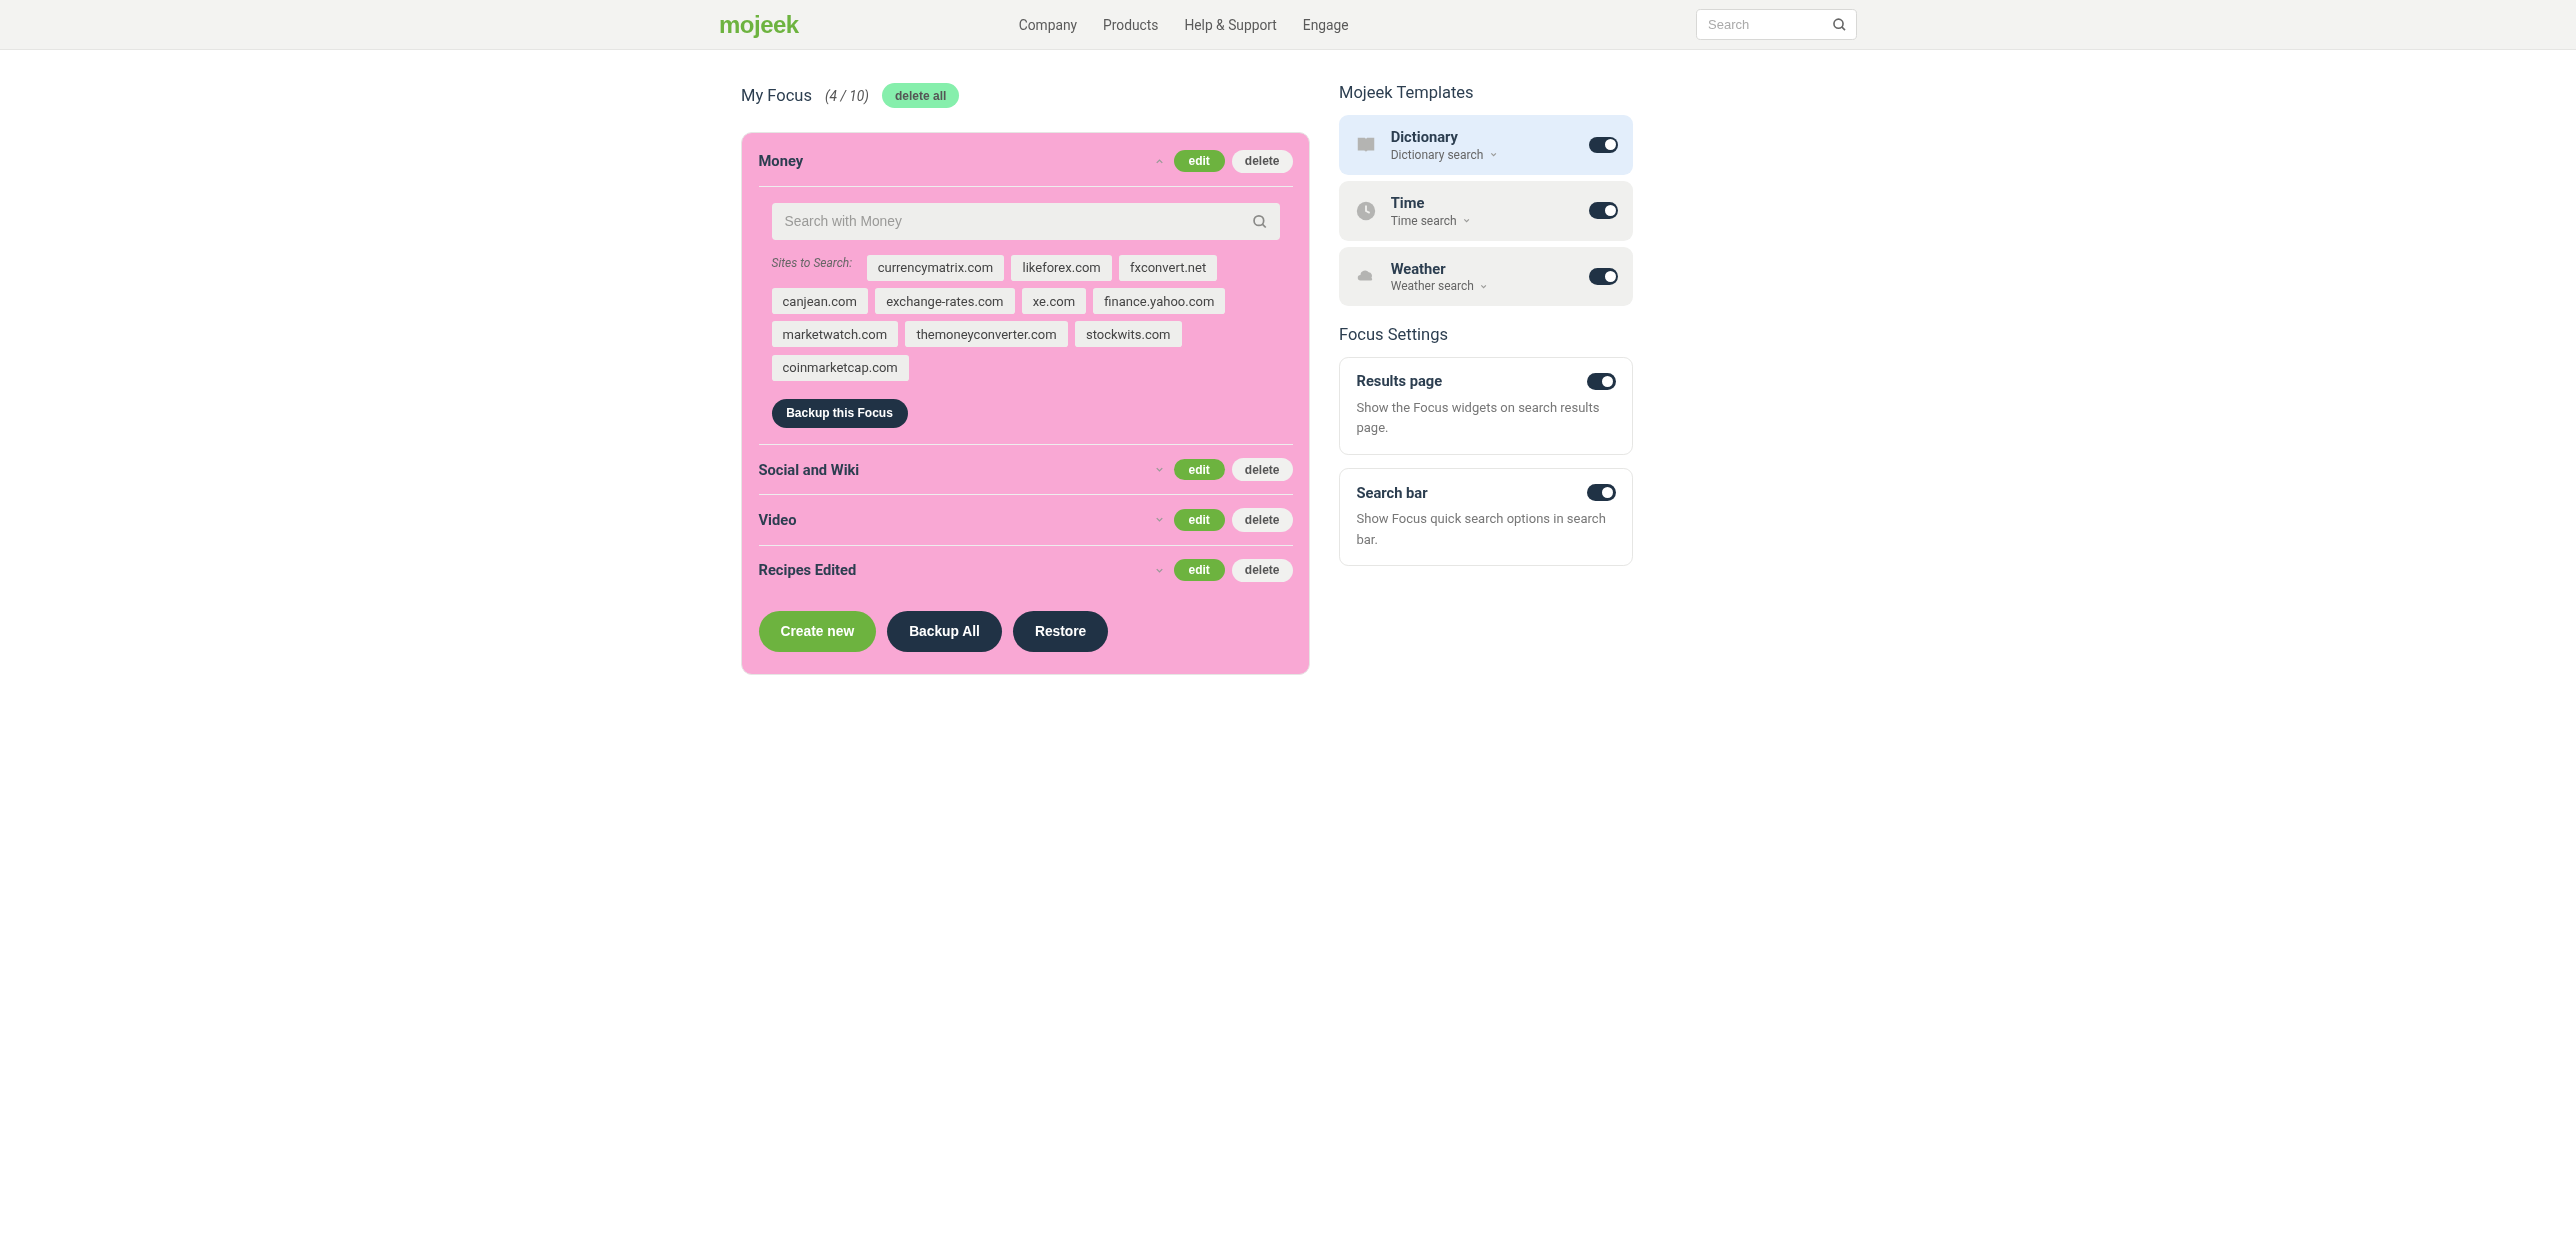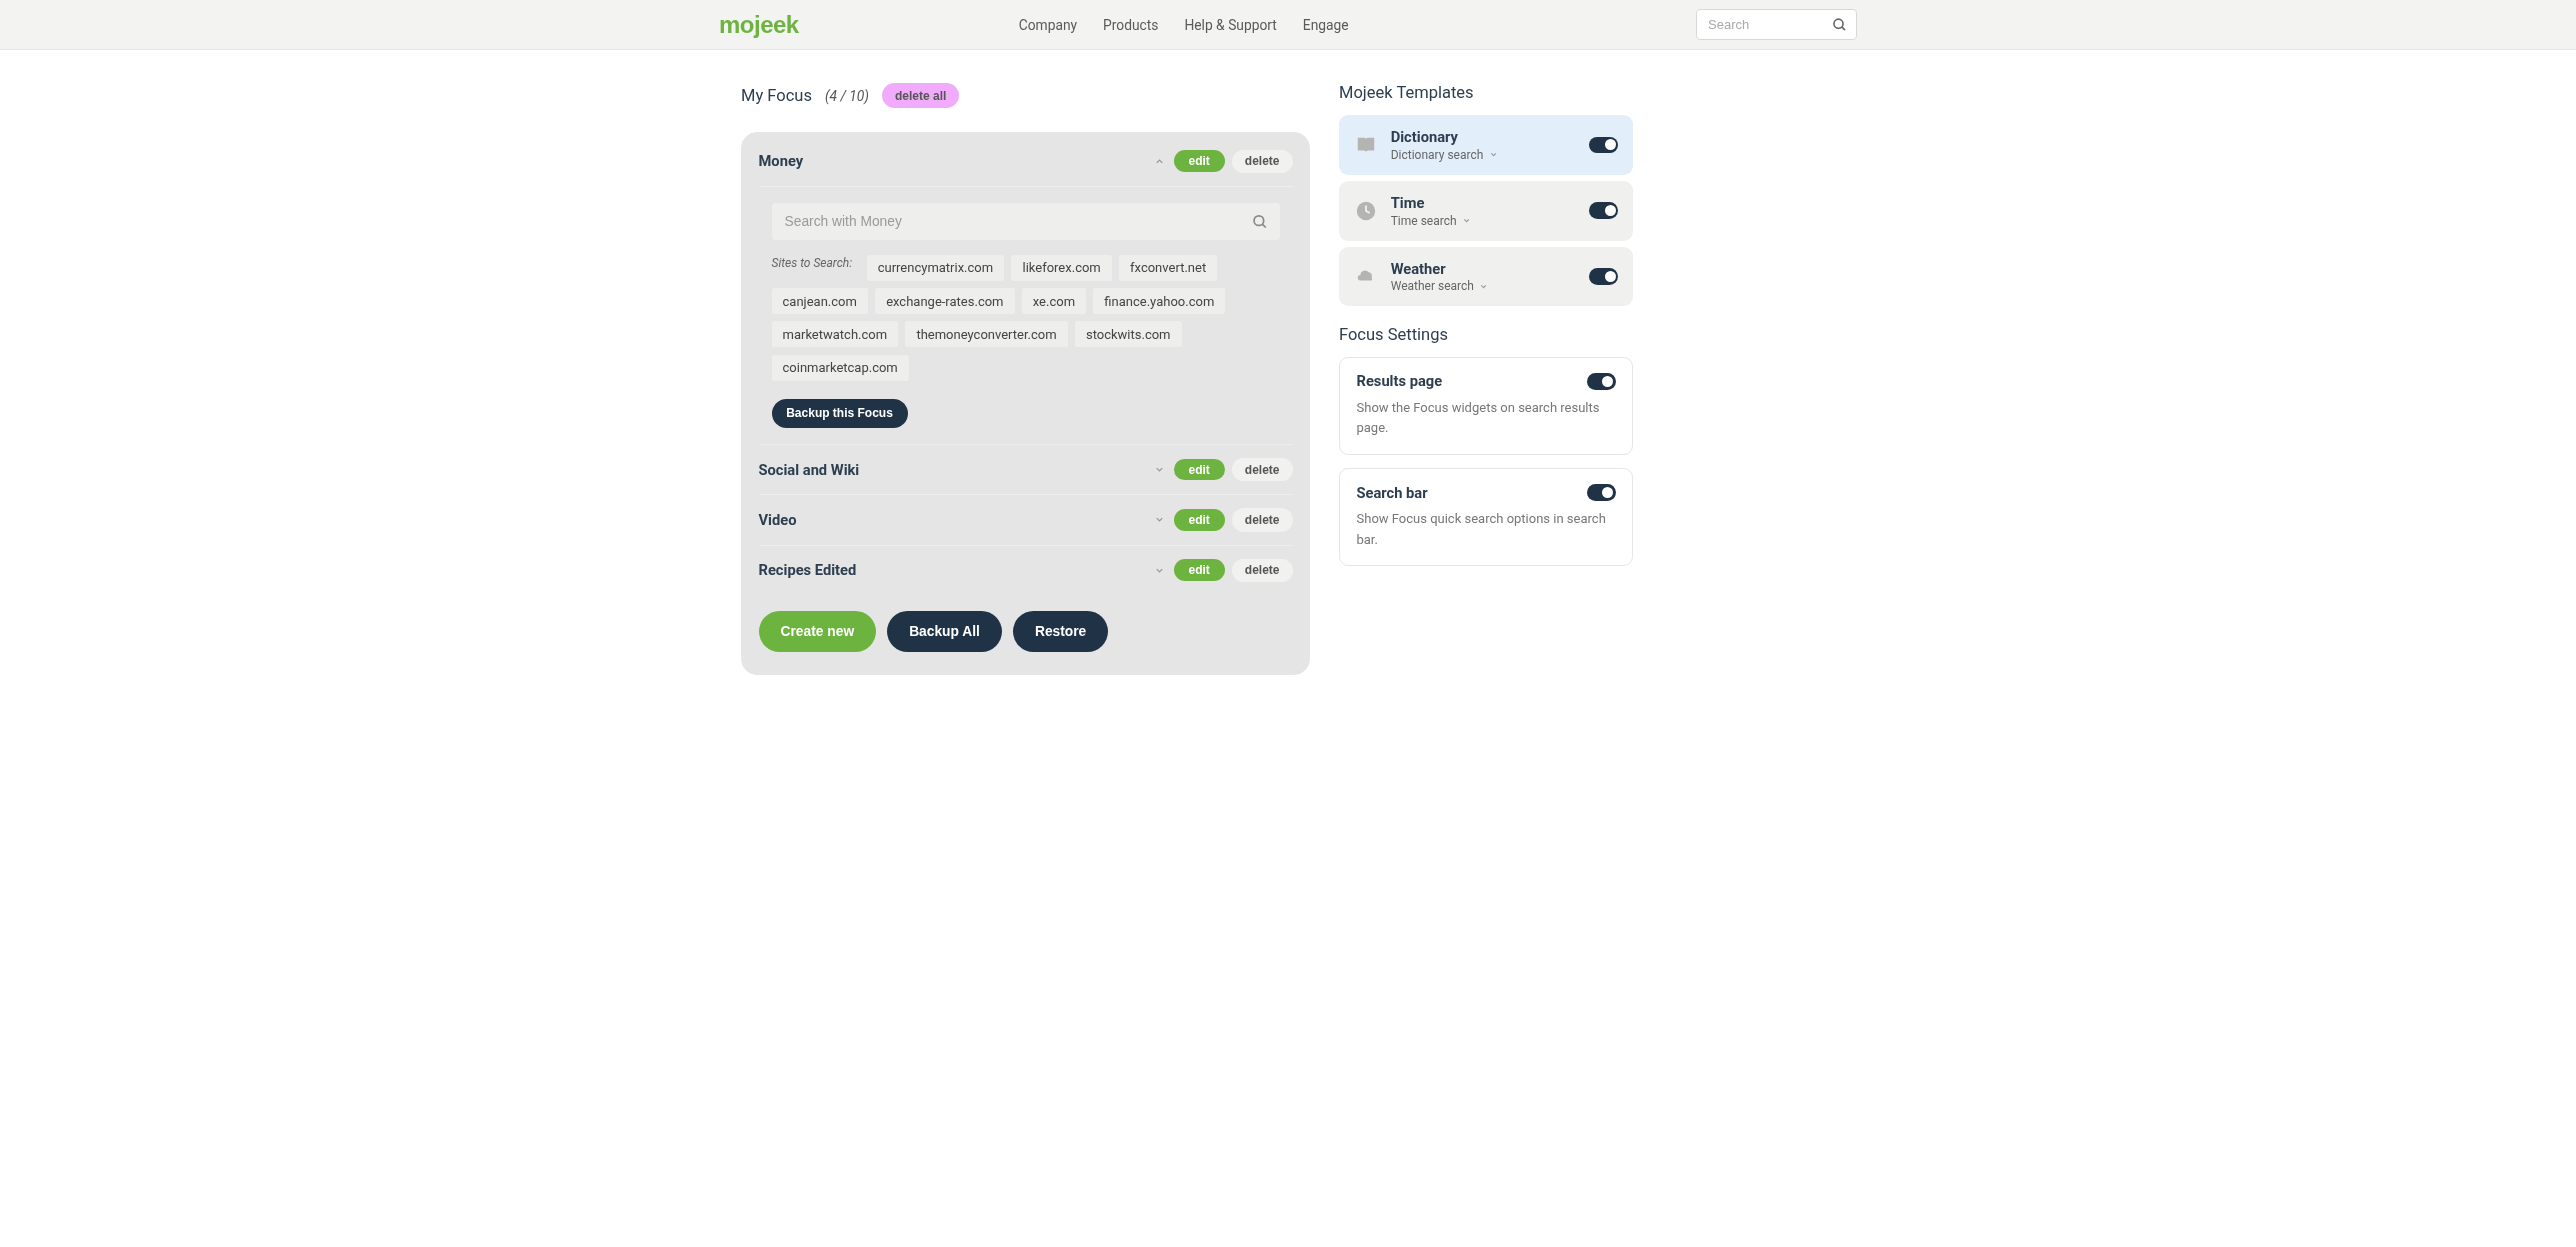--- a/index.html
+++ b/index.html
@@ -17,23 +17,23 @@
 
     .container { max-width: 1138px; margin: 0 auto; padding: 33px 22px 55px; display: flex; gap: 29px; align-items: flex-start; }
     .left { flex: 1; max-width: 569px; }
     .right { width: 294px; }
 
     h1.page-title { font-size: 20px; font-weight: 700; color: #2C3E50; margin-bottom: 20px; }
 
     .myfocus-row { display: flex; align-items: center; gap: 13px; margin-bottom: 24px; }
     .myfocus-label { font-size: 16.5px; color: #2C3E50; }
     .myfocus-count { font-style: italic; color: #555; font-size: 13.8px; }
-    .pill-btn { background: #f0abfc; border: none; border-radius: 13px; padding: 5.5px 13px; font-size: 12px; color: #555; cursor: pointer; font-weight: 600; }
-
-    .focus-card { border: 0.9px solid #e6e6e4; border-radius: 16px; background: #e5e5e5; padding: 16.5px 16.5px 22px; }
+    .pill-btn { background: #86efac; border: none; border-radius: 13px; padding: 5.5px 13px; font-size: 12px; color: #555; cursor: pointer; font-weight: 600; }
+
+    .focus-card { border: 0.9px solid #e6e6e4; border-radius: 11px; background: #f9a8d4; padding: 16.5px 16.5px 22px; }
     .focus-row { display: flex; align-items: center; padding: 13px 0; border-bottom: 0.9px solid #eee; }
     .focus-row:first-child { padding-top: 0; }
     .focus-row.no-border { border-bottom: none; }
     .focus-title { font-size: 14.7px; font-weight: 700; color: #2C3E50; flex: 1; }
     .chev { color: #9a9a98; font-size: 12px; margin-right: 9.2px; cursor: pointer; }
     .row-actions { display: flex; align-items: center; gap: 7.3px; }
     .edit-btn { background: #6DB33F; color: #fff; border: none; border-radius: 13px; padding: 3.7px 14.7px; font-size: 12px; font-weight: 600; cursor: pointer; }
     .del-btn { background: #f1f1ef; color: #555; border: none; border-radius: 13px; padding: 4.6px 13px; font-size: 12px; font-weight: 600; cursor: pointer; }
 
     .focus-expanded { padding: 9.2px 0 16.5px; border-bottom: 0.9px solid #eee; }

